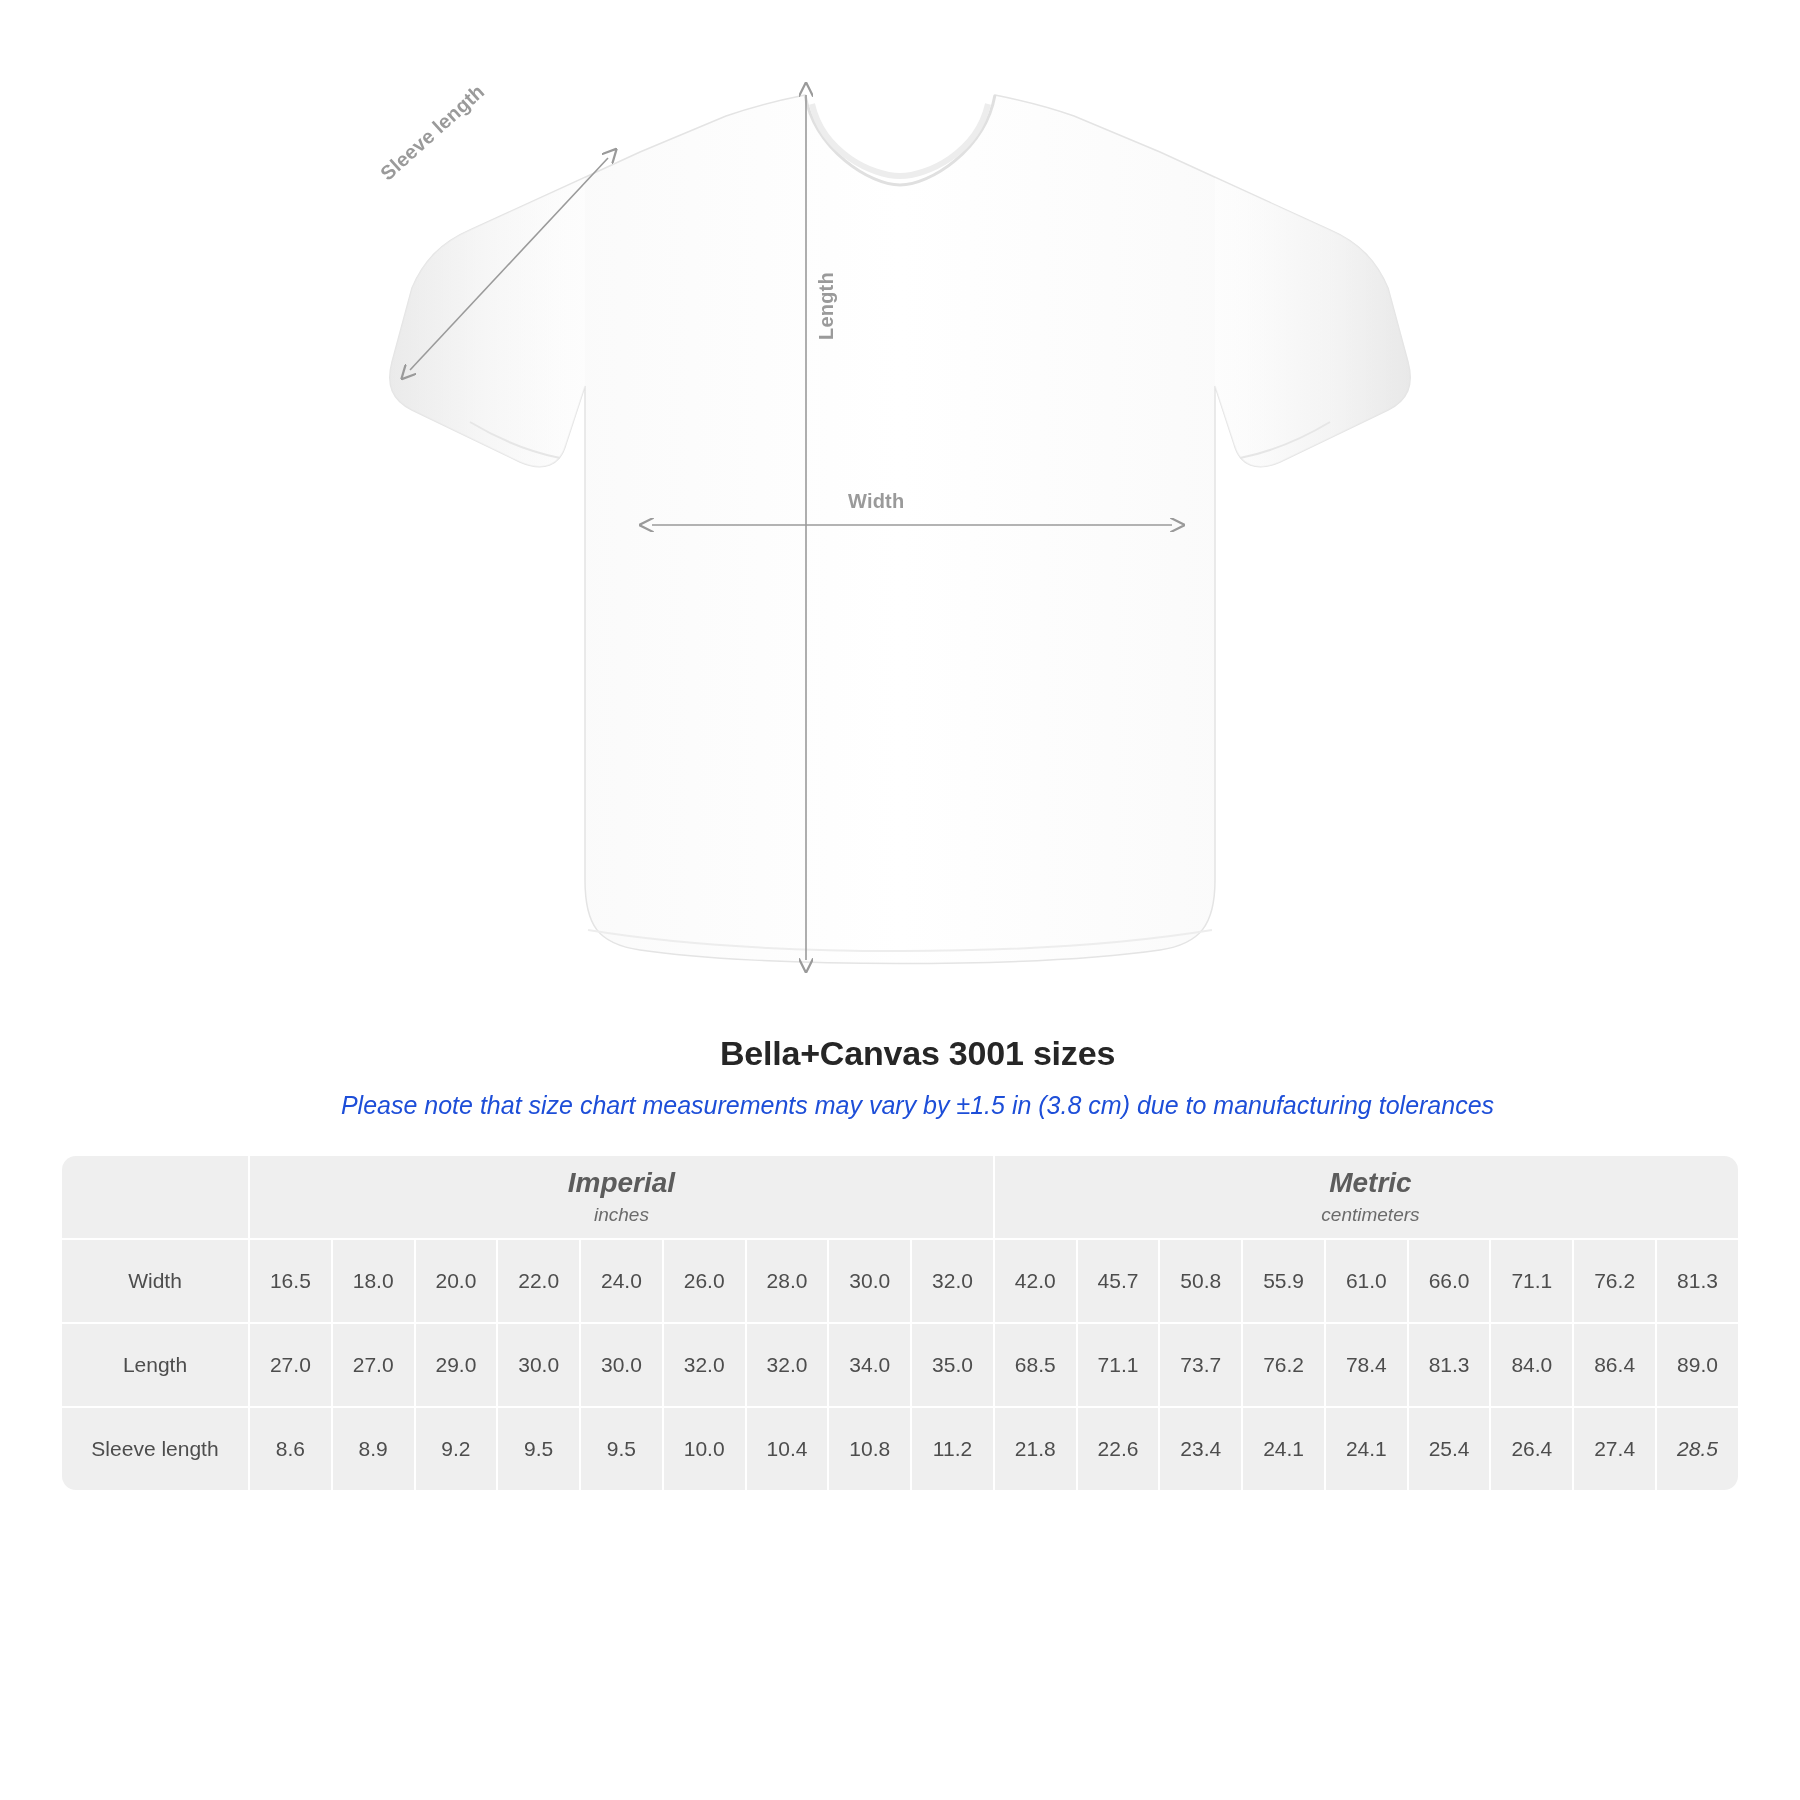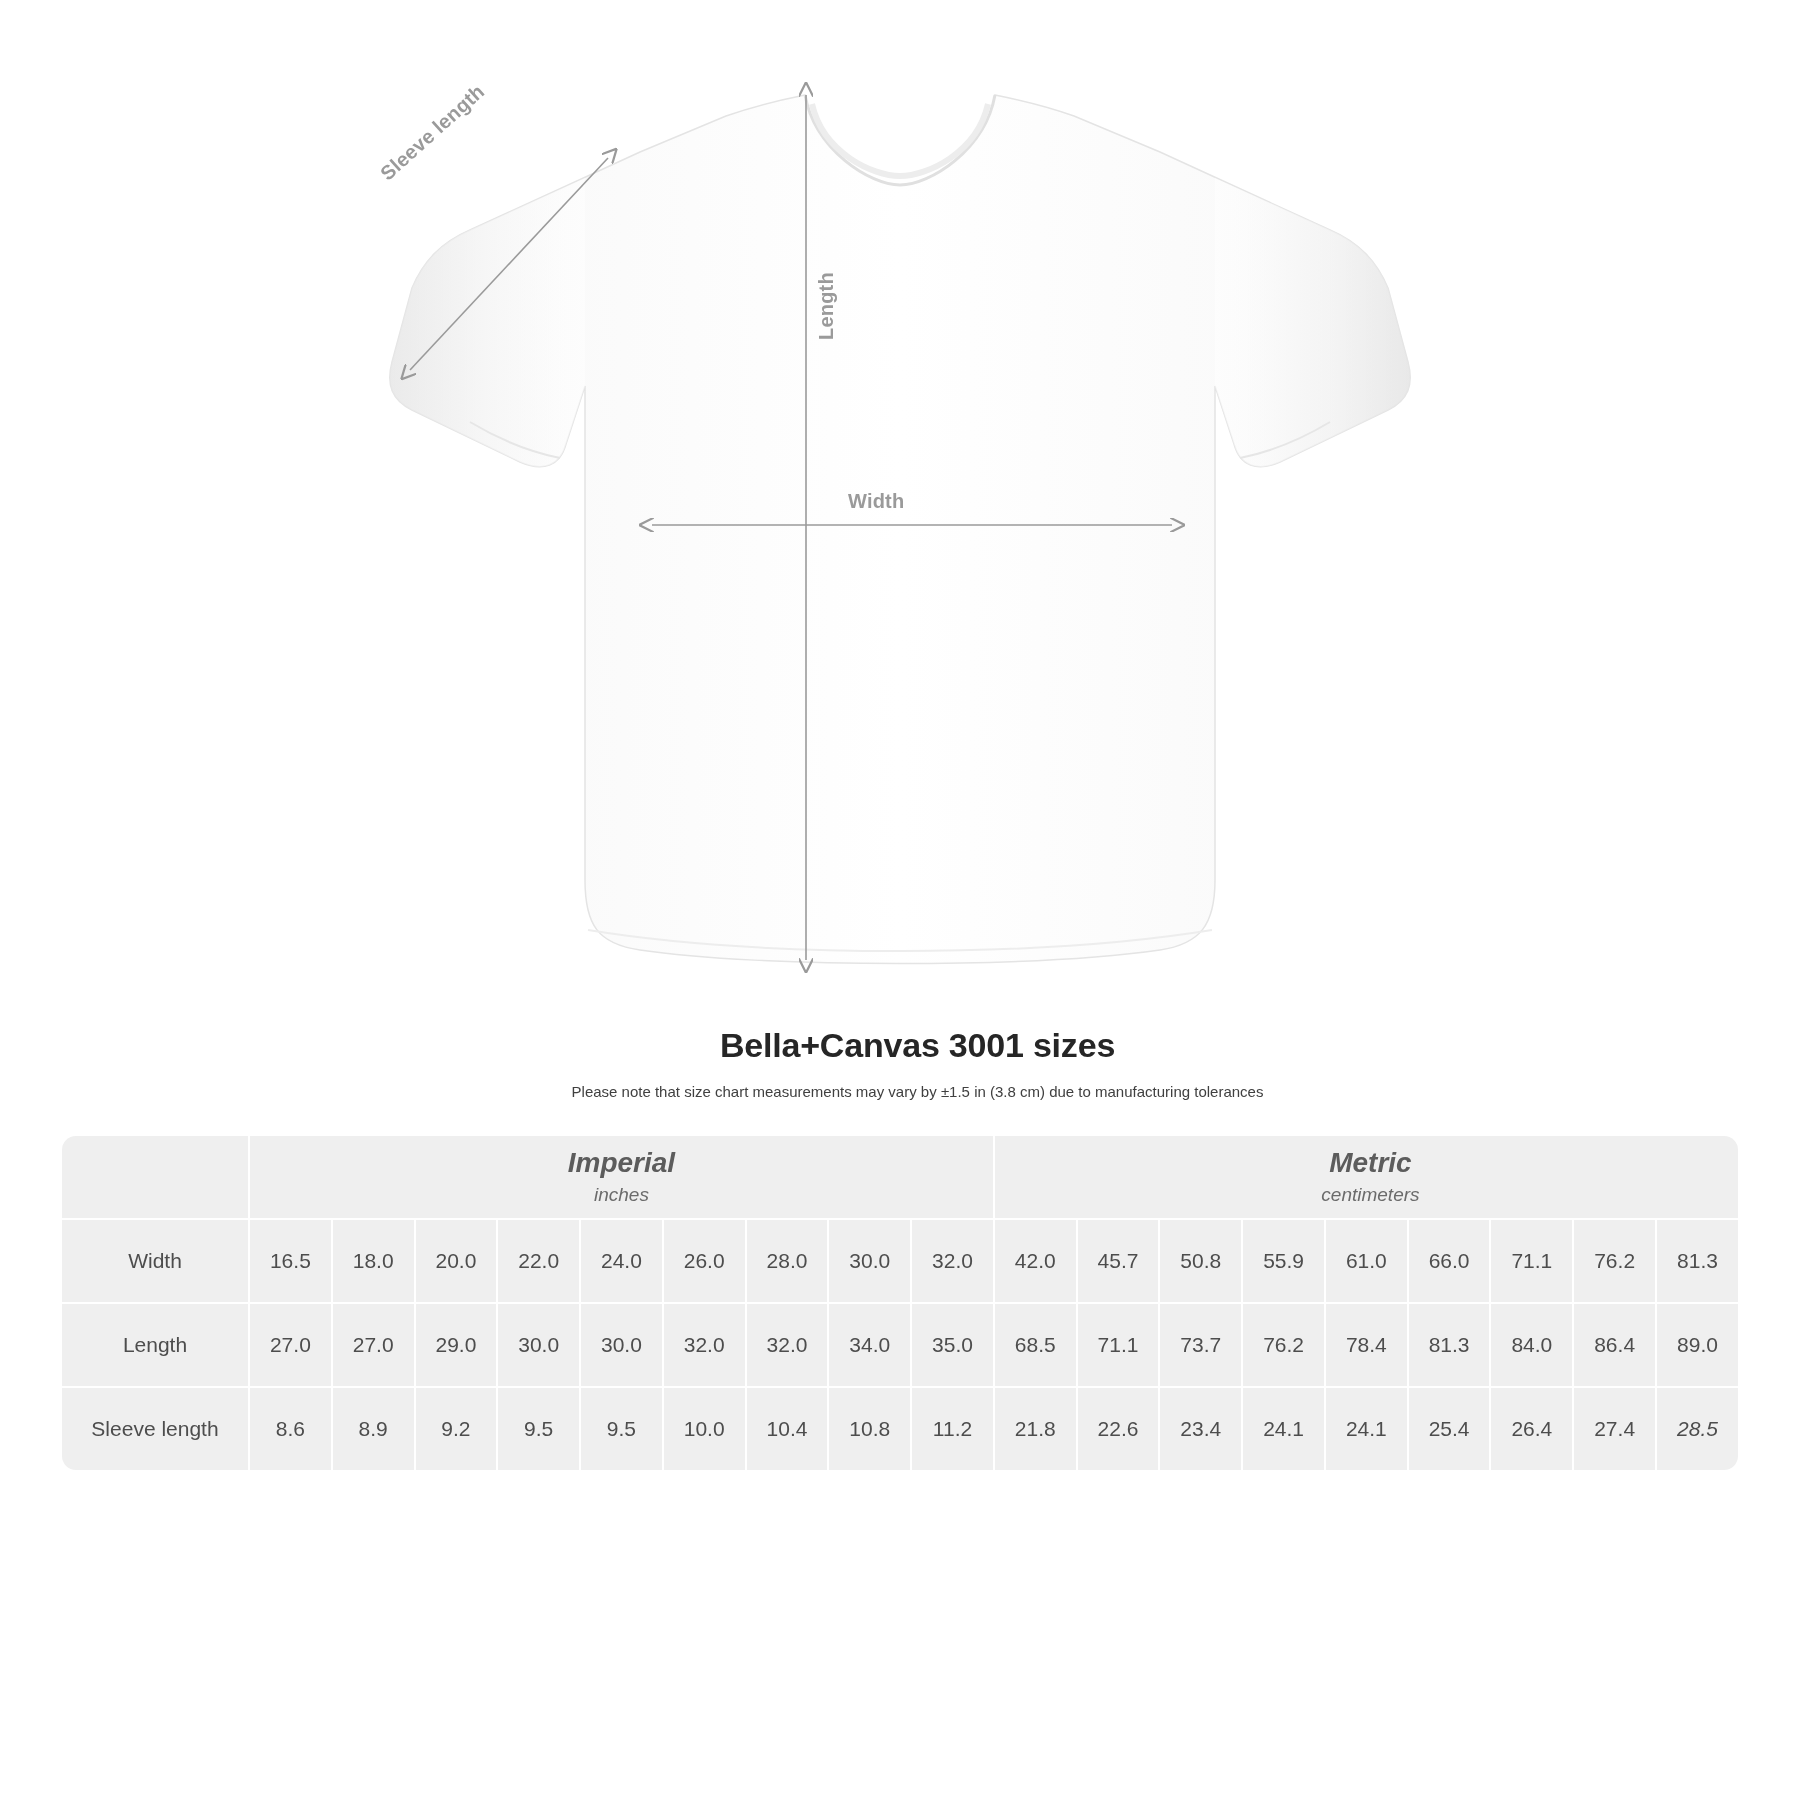--- a/index.html
+++ b/index.html
@@ -53,33 +53,34 @@
     transform-origin: left top;
   }
   .dim-width {
     left: 848px;
     top: 490px;
   }
 
   
   .title-block {
     text-align: center;
-    margin-top: 6px;
+    margin-top: 14px;
     padding-left: 35px;
   }
   .chart-title {
     font-size: 34px;
     font-weight: bold;
     color: #262626;
     margin: 0;
     letter-spacing: -0.2px;
   }
   .chart-note {
-    font-size: 15px;
-    color: #404040;
+    font-size: 25px;
+    font-style: italic;
+    color: #1d4ed8;
     margin-top: 18px;
   }
 
   
   .table-wrap {
     margin: 34px 60px 0 60px;
     border-radius: 14px;
     overflow: hidden;
   }
   table.size-table {

